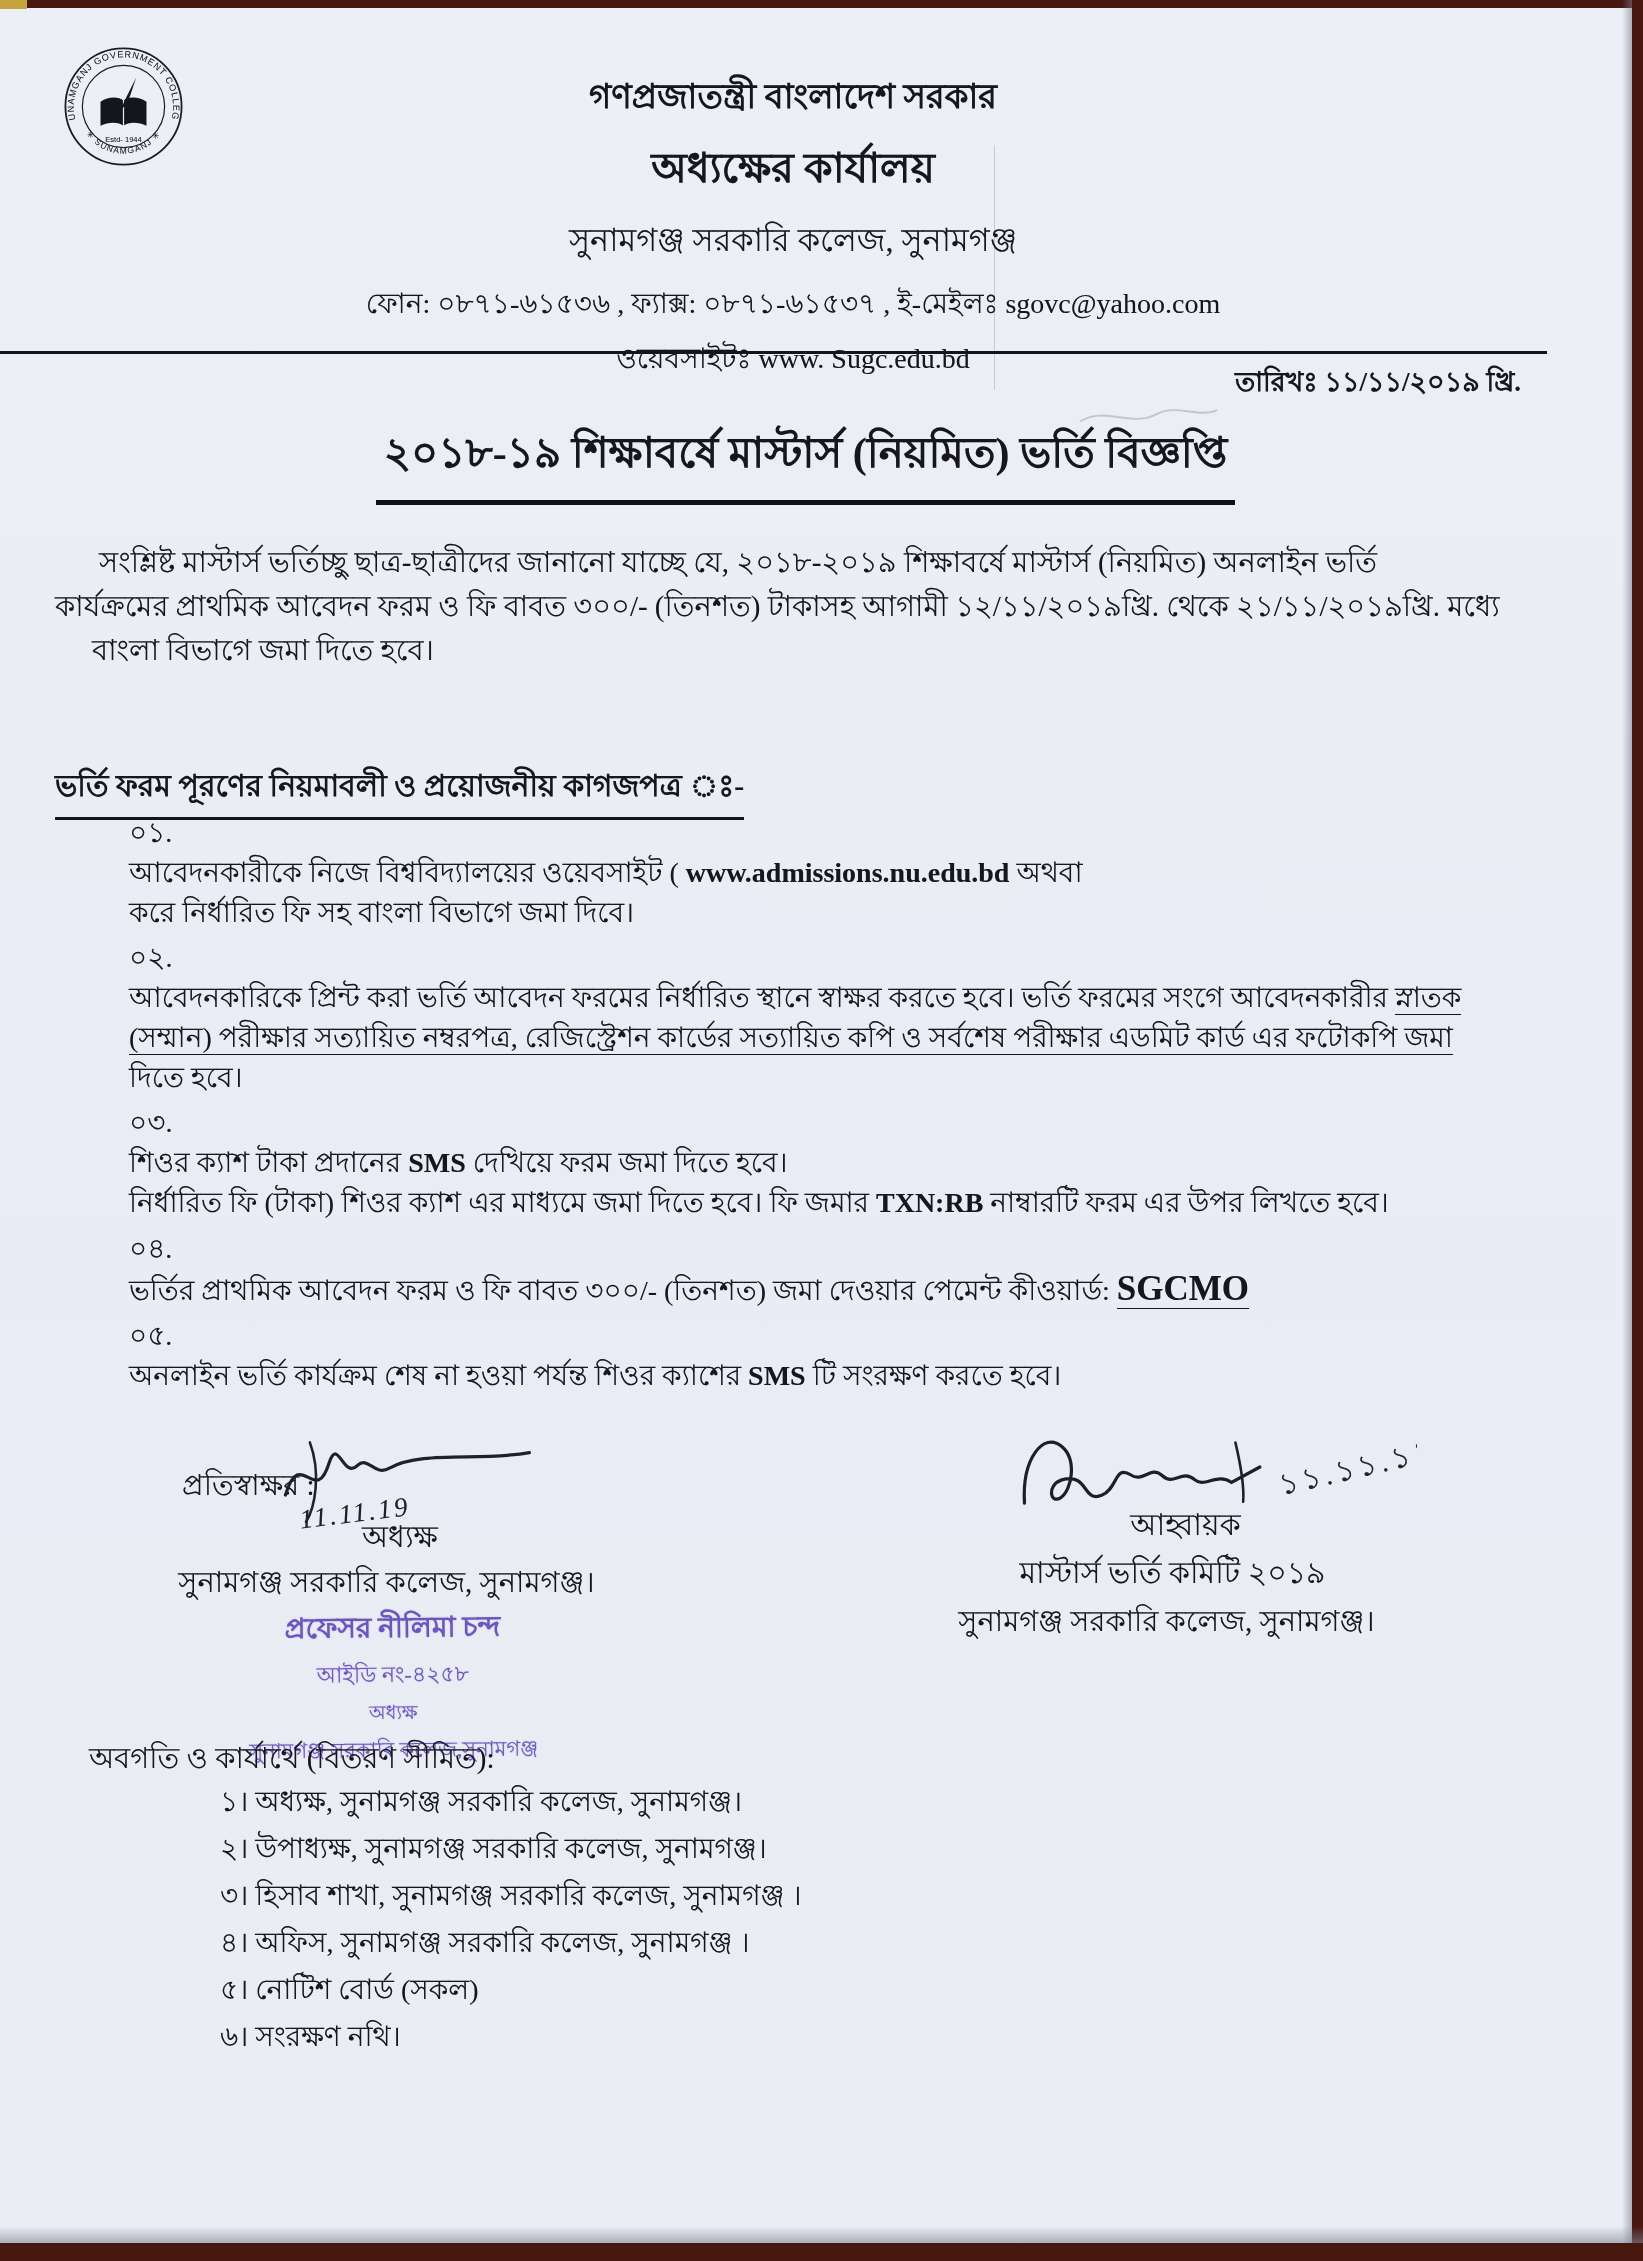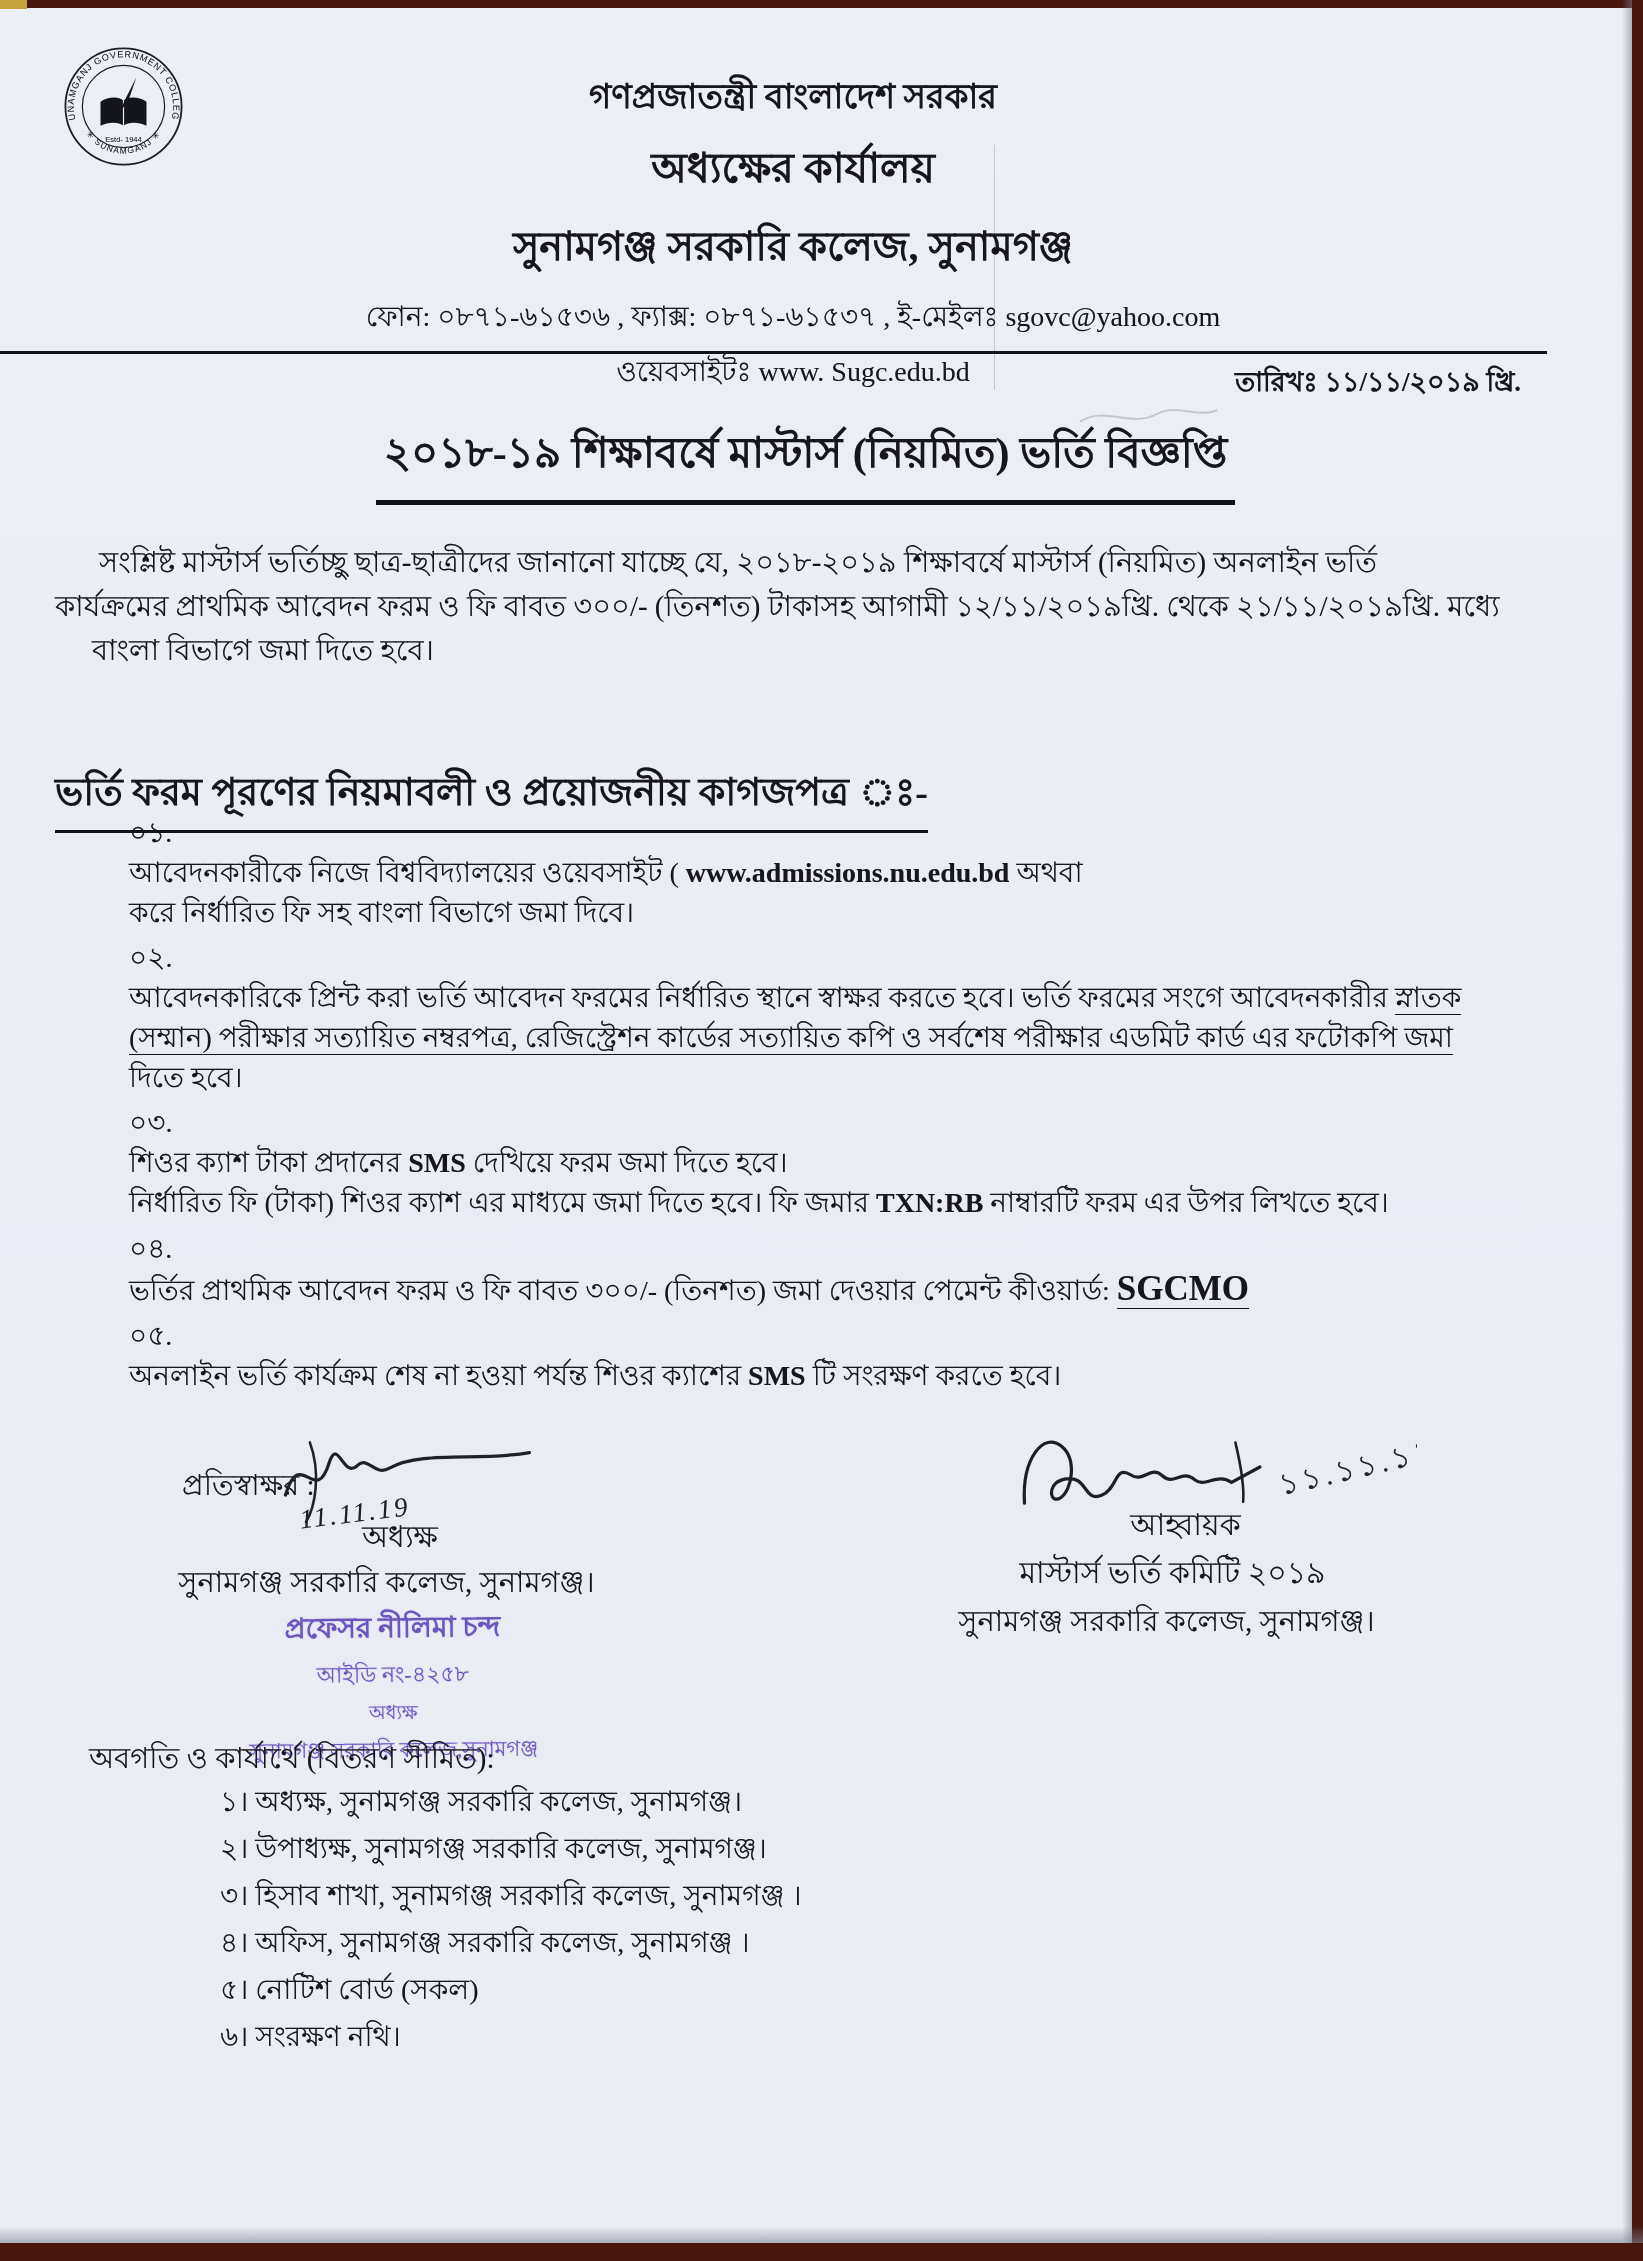--- a/index.html
+++ b/index.html
@@ -23,39 +23,39 @@
   .pencil{position:absolute;left:1070px;top:383px;}
 
   
   .seal{position:absolute;left:63px;top:46px;width:121px;height:121px;}
 
   
   .head{position:absolute;left:39px;top:70px;width:1508px;text-align:center;}
   .head div{white-space:nowrap;}
   .h1{font-size:34px;font-weight:700;}
   .h2{font-size:41px;font-weight:700;margin-top:9px;font-family:Liberation Serif, serif;}
-  .h3{font-size:40px;font-weight:700;margin-top:10.3px;}
+  .h3{font-size:32px;font-weight:400;margin-top:10.3px;}
   .h4{font-size:28px;margin-top:13px;}
   .h5{font-size:28px;margin-top:7.7px;}
 
   .rule-line{position:absolute;left:0;top:351px;width:1547px;height:2.6px;background:#14141b;}
   .date{position:absolute;left:954px;top:361px;width:567px;text-align:right;font-size:27px;font-weight:700;white-space:nowrap;}
 
   
   .title{position:absolute;left:29px;top:420px;width:1553px;text-align:center;white-space:nowrap;}
   .title span{display:inline-block;font-size:42px;font-weight:700;padding:0 7.7px 9px 7.7px;border-bottom:5.2px solid #101016;}
 
   
   .intro{position:absolute;left:55px;top:540px;width:1514px;font-size:29px;line-height:44px;}
   .intro .l0{padding-left:44px;}
   .intro .l2{padding-left:37px;font-family:Liberation Serif, serif;}
   .intro div{white-space:nowrap;}
 
   
-  .section-head{position:absolute;left:55px;top:762px;font-size:38px;font-weight:700;white-space:nowrap;}
+  .section-head{position:absolute;left:55px;top:762px;font-size:30px;font-weight:700;white-space:nowrap;}
   .section-head span{display:inline-block;padding-bottom:3.9px;border-bottom:3.2px solid #14141b;}
   .rules{position:absolute;left:129px;top:813px;width:1469px;font-size:28px;}
   .rule{display:flex;margin-bottom:5.2px;flex-direction:column;}
   .rnum{width:59px;flex:none;line-height:40px;}
   .rbody{flex:1;}
   .rline{line-height:40px;white-space:nowrap;}
   .en{font-family:"Liberation Serif","DejaVu Serif",serif;font-weight:700;}
   .u{padding-bottom:0.6px;border-bottom:1.9px solid #15151b;}
   .big{font-size:35px;}
 

